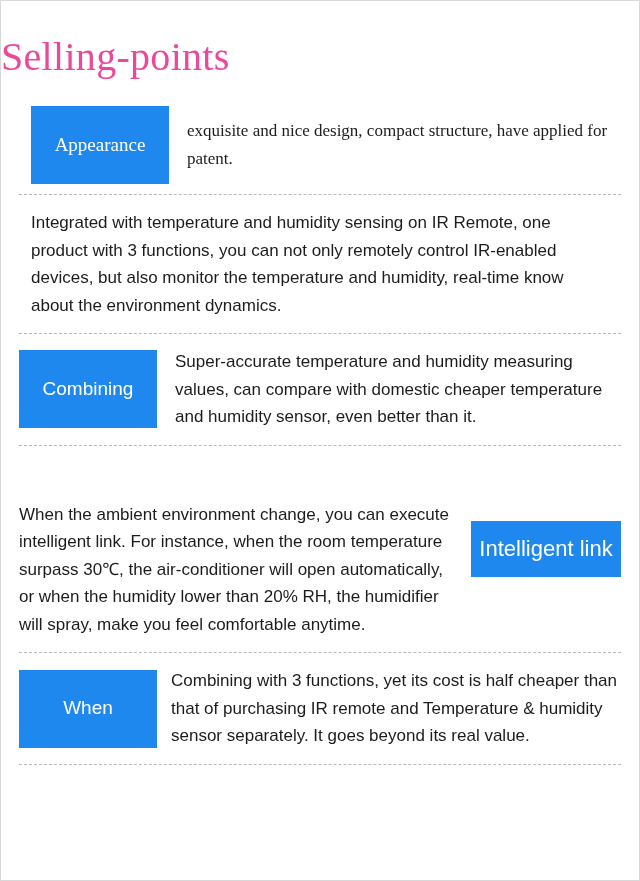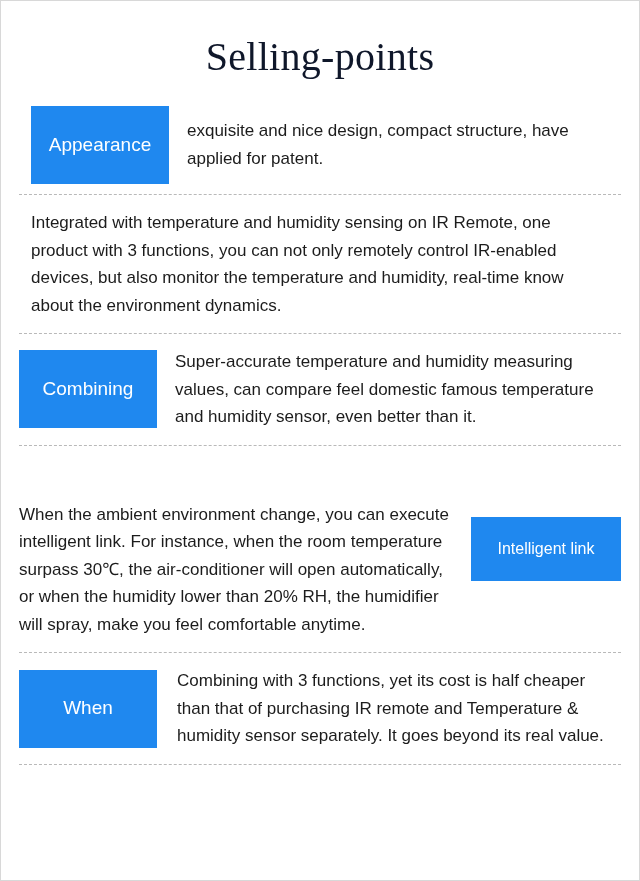--- a/index.html
+++ b/index.html
@@ -16,25 +16,24 @@
   }
   .page {
     position: relative;
     width: 640px;
     height: 881px;
     box-sizing: border-box;
     border: 1px solid #d8d8d8;
     background: #ffffff;
   }
   .title {
-    text-align: center;
     font-family: "Liberation Serif", serif;
     font-size: 40px;
     font-weight: normal;
-    color: #0f172a;
+    color: #ec4899;
     margin: 0;
     padding: 32px 0 18px 0;
     letter-spacing: 0.3px;
   }
   .rows {
     padding: 0 18px;
     box-sizing: border-box;
   }
   .row {
     display: flex;
@@ -70,35 +69,35 @@
     color: #1c1c1c;
     box-sizing: border-box;
   }
   .divider {
     border-top: 1px dashed #b9b9b9;
     margin: 0 18px;
     height: 0;
   }
 
   
-  .r-appearance { padding: 8px 0 10px 12px; }
+  .r-appearance { padding: 8px 0 10px 12px; font-family: Liberation Serif, serif; }
   .r-appearance .text { padding-left: 18px; }
 
   .r-function { padding: 14px 0 14px 0; margin-left: 12px; }
   .r-function .text { padding-right: 18px; flex: 1 1 auto; }
 
   .r-accuracy { padding: 14px 0 14px 0; }
   .r-accuracy .text { padding-left: 18px; }
 
   .r-intelligent { padding: 14px 0 14px 0; }
   .r-intelligent .text { padding-right: 14px; flex: 1 1 auto; margin-top: 41px; }
-  .badge-wide { width: 150px; height: 64px; font-size: 16px; }
+  .badge-wide { width: 150px; height: 56px; font-size: 22px; }
 
   .r-cost { padding: 14px 0 14px 0; }
-  .r-cost .text { padding-left: 20px; }
+  .r-cost .text { padding-left: 14px; }
 
   .spacer-bottom { height: 14px; }
 </style>
 </head>
 <body>
 
 <div class="page">
 
   <h1 class="title">Selling-points</h1>
 
@@ -116,21 +115,21 @@
     <div class="row r-function">
       <div class="text">Integrated with temperature and humidity sensing on IR Remote, one product with 3 functions, you can not only remotely control IR-enabled devices, but also monitor the temperature and humidity, real-time know about the environment dynamics.</div>
     </div>
   </div>
 
   <div class="divider"></div>
 
   <div class="rows">
     <div class="row r-accuracy left-badge">
       <div class="badge badge-sm">Combining</div>
-      <div class="text">Super-accurate temperature and humidity measuring values, can compare feel domestic famous temperature and humidity sensor, even better than it.</div>
+      <div class="text">Super-accurate temperature and humidity measuring values, can compare with domestic cheaper temperature and humidity sensor, even better than it.</div>
     </div>
   </div>
 
   <div class="divider"></div>
 
   <div class="rows">
     <div class="row r-intelligent">
       <div class="text">When the ambient environment change, you can execute intelligent link. For instance, when the room temperature surpass 30℃, the air-conditioner will open automatically, or when the humidity lower than 20% RH, the humidifier will spray, make you feel comfortable anytime.</div>
       <div class="badge badge-wide">Intelligent link</div>
     </div>

